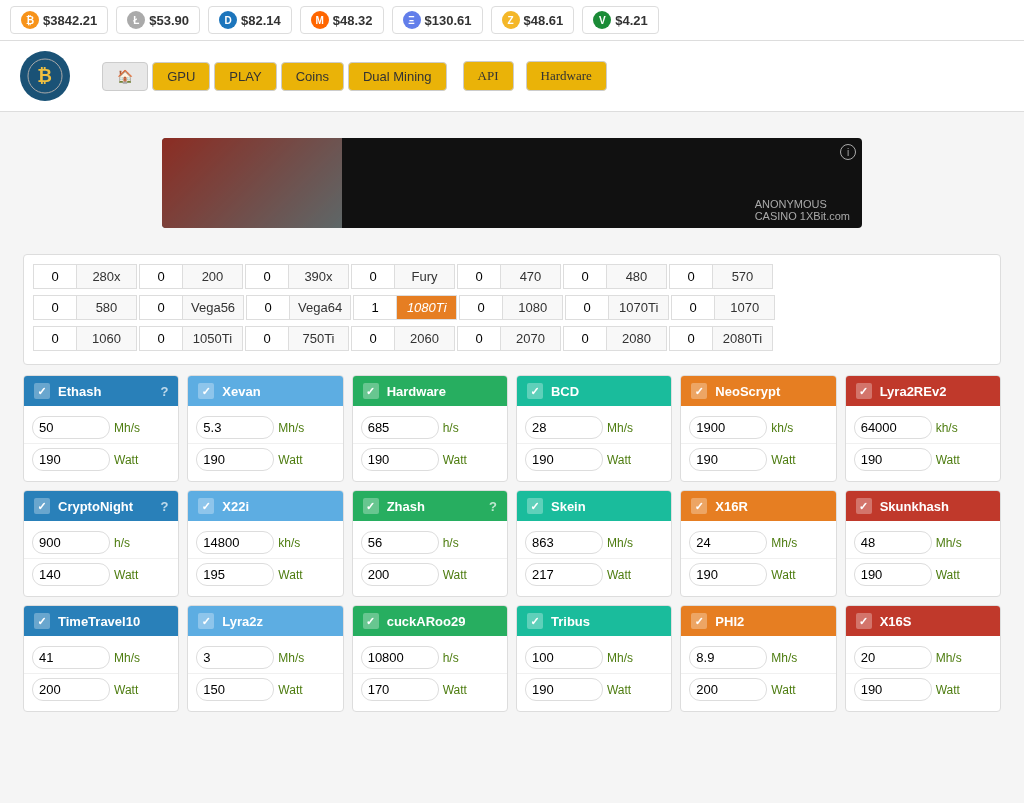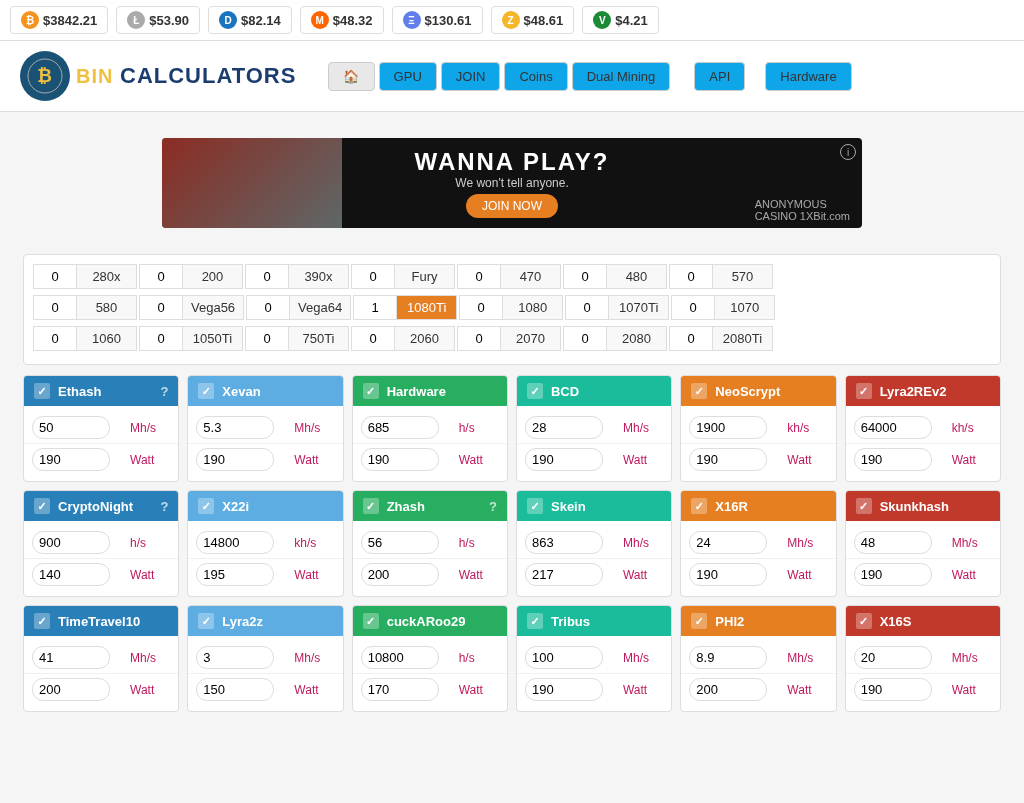--- a/index.html
+++ b/index.html
@@ -71,31 +71,32 @@
     .nav {
       display: flex;
       align-items: center;
       gap: 4px;
       margin-left: 20px;
       flex-wrap: wrap;
     }
     .nav-btn {
       padding: 6px 14px;
       border: 1px solid #ccc;
-      background: #0ea5e9;
+      background: #eab308;
       border-radius: 4px;
       cursor: pointer;
       font-size: 13px;
       color: #333;
     }
     .nav-btn.home {
       background: #e8e8e8;
     }
     .nav-btn.api, .nav-btn.contact {
-      margin-left: 16px;
+      margin-left: 8px;
+      font-family: Liberation Serif, serif;
     }
 
     
     .ad-banner {
       margin: 14px auto;
       width: 700px;
       height: 90px;
       background: #111;
       border-radius: 4px;
       display: flex;
@@ -186,20 +187,21 @@
       padding: 4px 8px;
       background: #f8f8f8;
       font-size: 13px;
       min-width: 60px;
       text-align: center;
       border-left: 1px solid #ddd;
     }
     .gpu-cell .gpu-name.highlight {
       background: #e67e22;
       color: #fff;
+      font-style: italic;
     }
 
     
     .algo-grid {
       display: grid;
       grid-template-columns: repeat(6, 1fr);
       gap: 8px;
     }
     .algo-card {
       background: #fff;
@@ -245,22 +247,22 @@
     .algo-row:last-child { border-bottom: none; }
     .algo-row input {
       width: 78px;
       border: 1px solid #ddd;
       border-radius: 11px;
       padding: 3px 6px;
       font-size: 13px;
       outline: none;
     }
     .algo-row .unit {
-      margin-left: 20px;
-      color: #be185d;
+      margin-left: 4px;
+      color: #4d7c0f;
       font-size: 12px;
     }
     .info-icon {
       font-size: 10px;
       color: #999;
       margin-left: 4px;
     }
   </style>
 </head>
 <body>
@@ -297,46 +299,38 @@
   </div>
 
 <div class="header">
   <div class="logo">
     <div class="logo-icon">
       <svg width="36" height="36" viewBox="0 0 36 36">
         <circle cx="18" cy="18" r="17" fill="#1a5276" stroke="#aaa" stroke-width="1"></circle>
         <text x="18" y="24" text-anchor="middle" font-size="18" font-weight="bold" fill="#f0c040">₿</text>
       </svg>
     </div>
-    <span style="font-size:20px; color:#1a3c6e; font-weight:bold; letter-spacing:1px;">
-      <span style="color:#f0c040;">Bin</span> <span style="font-weight:900; text-transform:uppercase; font-size:22px;">Calculators</span>
-    </span>
   </div>
   <div class="nav">
     <button class="nav-btn home">🏠</button>
   <button class="nav-btn">GPU</button>
-      <button class="nav-btn">JOIN</button>
+      <button class="nav-btn">PLAY</button>
       <button class="nav-btn">Coins</button>
       <button class="nav-btn">Dual Mining</button>
       <span style="flex: 1 1 0%;"></span>
       <button class="nav-btn api">API</button>
       <button class="nav-btn contact">Hardware</button>
     </div>
 </div>
 
 <div style="display:flex; justify-content:center; margin: 12px 0;">
   <div class="ad-banner">
     <div style="position:absolute; left:0; top:0; width:180px; height:90px; overflow:hidden; opacity:0.7;">
       <div style="width:180px; height:90px; background: linear-gradient(135deg, #c0392b, #7f8c8d);"></div>
     </div>
-    <div class="ad-content">
-      <h2>WANNA PLAY?</h2>
-      <p>We won't tell anyone.</p>
-      <button class="ad-btn">JOIN NOW</button>
-    </div>
     <div class="ad-info">i</div>
     <div class="ad-site">ANONYMOUS<br>CASINO 1XBit.com</div>
   </div>
 </div>
 
 <div class="main">
 
   <div class="gpu-inputs">
   <div class="gpu-row">
         <div class="gpu-cell">

